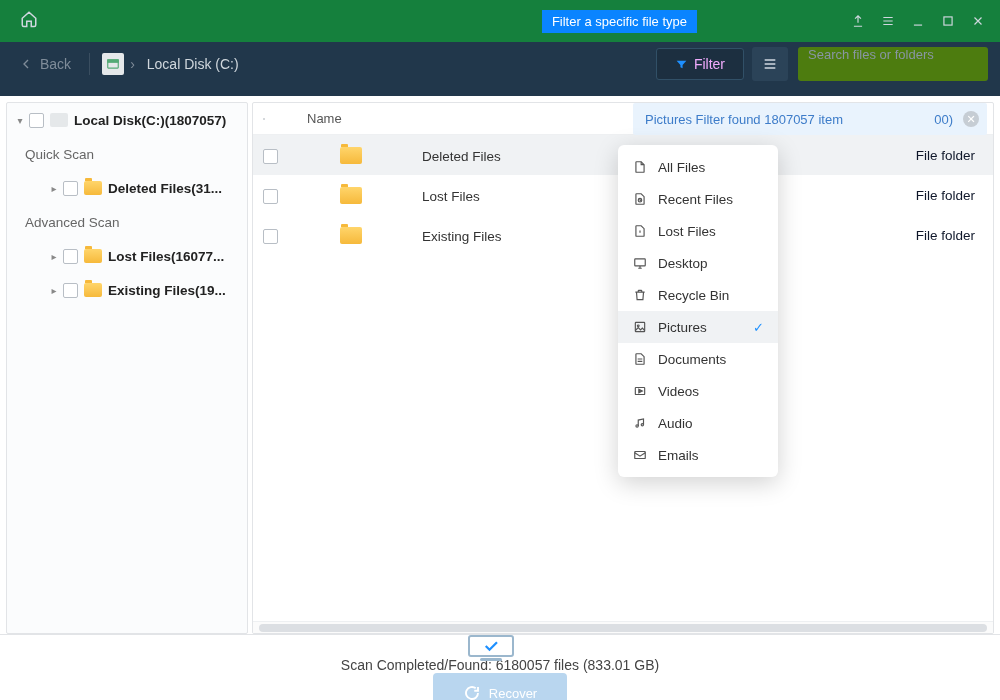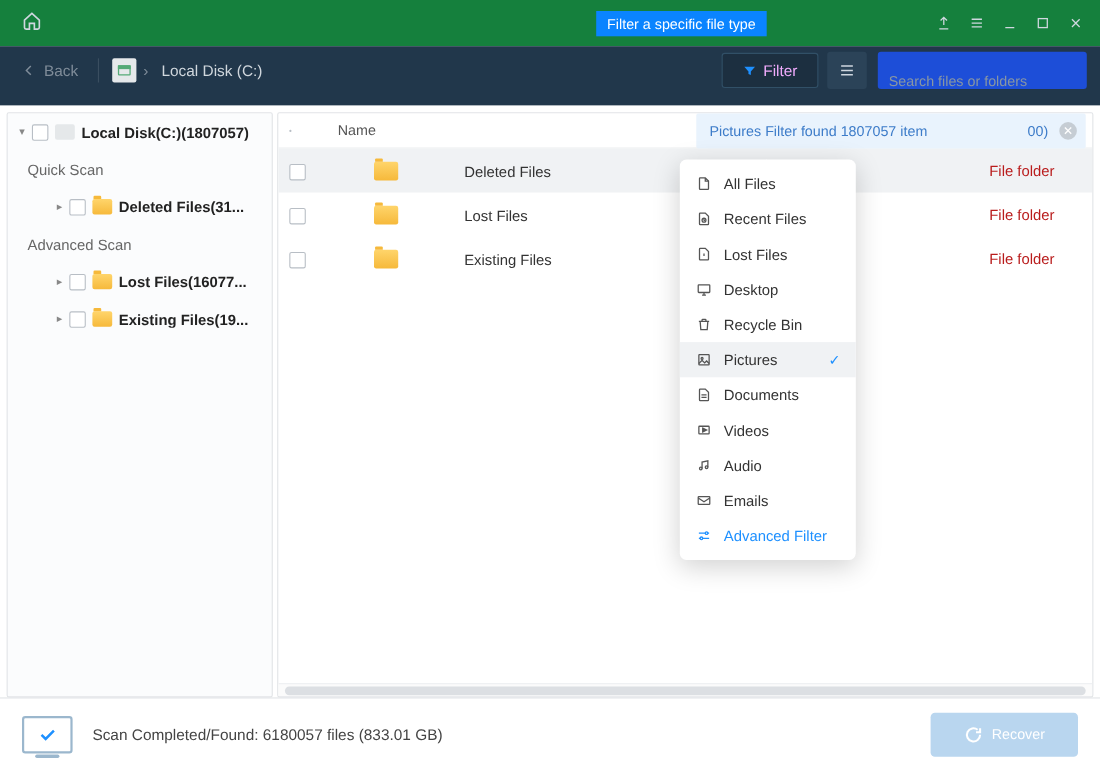--- a/index.html
+++ b/index.html
@@ -19,21 +19,21 @@
   .toolbar .backbtn { display:flex; align-items:center; color:#7f8c99; font-size:14px; padding:4px 6px; cursor:pointer;}
   .toolbar .backbtn svg{width:16px;height:16px;margin-right:6px;}
   .toolbar .vsep { width:1px; height:22px; background:#3a4e60; margin:0 12px; }
   .toolbar .disk-icon { width:22px; height:22px; background:#e5e8ea; border-radius:2px; display:flex; align-items:center; justify-content:center; color:#4a6; font-size:11px;}
   .toolbar .crumb { color:#d0d7dd; font-size:14px; margin-left:6px;}
   .toolbar .crumb-sep { color:#7f8c99; margin:0 6px; font-size:14px;}
   .toolbar .flex { flex:1; }
   .toolbar .filterbtn { display:flex; align-items:center; color:#f0abfc; background:#1c2f40; border:1px solid #315067; border-radius:3px; padding:7px 18px; font-size:14px; cursor:pointer; position:relative;}
   .toolbar .filterbtn svg{width:13px;height:13px;margin-right:6px;fill:#1e90ff;}
   .toolbar .viewbtn { width:36px; height:34px; margin-left:8px; background:#2b4358; border-radius:3px; display:flex; align-items:center; justify-content:center; color:#cfd7df; cursor:pointer;}
-  .toolbar .searchbox { margin-left:10px; width:190px; height:34px; background:#1d4ed8; border-radius:3px; display:flex; align-items:flex-end; padding:0 10px;}
+  .toolbar .searchbox { margin-left:10px; width:190px; height:34px; background:#4d7c0f; border-radius:3px; display:flex; align-items:flex-start; padding:0 10px;}
   .toolbar .searchbox input { flex:1; background:transparent; border:none; outline:none; color:#cfd7df; font-size:13px;}
   .toolbar .searchbox input::placeholder{color:#8896a3;}
   .toolbar .searchbox svg{width:17px;height:17px;color:#cfd7df;margin-left:6px;}
 
   
   .workspace { display:flex; height: calc(700px - 42px - 54px - 66px); background:#fff;}
 
   
   .sidebar { width:242px; background:#fbfcfd; border:1px solid #e2e4e7; margin:6px 0 0 6px; border-radius:2px; overflow:hidden; font-size:13.5px; color:#333;}
   .sb-row { display:flex; align-items:center; height:34px; padding:0 8px; white-space:nowrap; overflow:hidden; text-overflow:ellipsis;}
@@ -51,38 +51,38 @@
 
   
   .filelist { flex:1; margin:6px 6px 0 4px; border:1px solid #e2e4e7; border-radius:2px; position:relative; display:flex; flex-direction:column; overflow:hidden;}
   .fl-head { height:32px; display:flex; align-items:center; border-bottom:1px solid #eef0f2; font-size:13px; color:#555; position:relative;}
   .fl-head .hcell{display:flex;align-items:center;padding-left:10px;}
   .fl-banner { position:absolute; left:380px; right:6px; top:0; height:32px; background:#e9f3fd; color:#3d7cc9; font-size:13px; display:flex; align-items:center; padding:0 12px; border-radius:2px;}
   .fl-banner .bclose{position:absolute; right:8px; top:8px; width:16px;height:16px; border-radius:50%; background:#c6cdd4; color:#fff; font-size:11px; display:flex;align-items:center;justify-content:center; cursor:pointer;}
   .fl-row { height:40px; display:flex; align-items:center; font-size:13.5px; color:#333;}
   .fl-row.sel{background:#f0f2f4;}
   .fl-row .cname{flex:1; display:flex; align-items:flex-end; padding-left:10px;gap:48px;}
-  .fl-row .ctype{width:110px; color:#b91c1c; text-align:center; padding-right:18px;}
+  .fl-row .ctype{width:110px; color:#0f172a; text-align:right; padding-right:18px;}
   .fl-row input[type=checkbox]{width:15px;height:15px;margin-right:14px;cursor:pointer;}
   .fl-row .ficon{width:22px;height:17px;margin-right:12px;}
   .fl-scroll{height:12px; background:#fbfbfb; border-top:1px solid #eef0f2; position:relative; margin-top:auto;}
   .fl-scroll .thumb{position:absolute; left:6px; top:2px; right:6px; height:8px; background:#dcdfe3; border-radius:4px;}
 
   
   .dropdown { position:absolute; top:42px; left:365px; width:160px; background:#fff; border-radius:6px; box-shadow:0 6px 24px rgba(0,0,0,.18); padding:6px 0; z-index:50; font-size:13.5px; color:#333;}
   .dropdown::before{content:"";position:absolute;top:-7px;left:72px;border:7px solid transparent;border-bottom-color:#fff;}
   .dd-item{height:32px;display:flex;align-items:center;padding:0 14px;cursor:pointer;position:relative;}
   .dd-item.active{background:#f0f2f4;}
   .dd-item .dicon{width:16px;height:16px;margin-right:10px;color:#555;display:flex;align-items:center;justify-content:center;}
   .dd-item .check{position:absolute;right:14px;color:#1e90ff;font-size:13px;}
   .dd-item.adv{color:#1e90ff;}
   .dd-item.adv .dicon{color:#1e90ff;}
 
   
-  .footer { height:66px; border-top:1px solid #e2e4e7; display:flex; align-items:center; padding:0 20px; font-size:14px; color:#444;}
+  .footer { height:66px; border-top:1px solid #e2e4e7; display:flex; align-items:center; padding:0 20px; font-size:14px; color:#444;flex-direction:column;}
   .footer .scanicon{width:46px;height:34px;border:2px solid #9bb7cd;border-radius:3px;display:flex;align-items:center;justify-content:center;margin-right:18px;position:relative;}
   .footer .scanicon::after{content:"";position:absolute;bottom:-6px;left:10px;right:10px;height:3px;background:#9bb7cd;border-radius:2px;}
   .footer .scanicon svg{width:18px;height:18px;color:#1e90ff;}
   .footer .flex{flex:1;}
   .footer .recover{background:#b9d6ef;color:#fff;font-size:13px;font-weight:500;padding:11px 30px;border-radius:4px;display:flex;align-items:center;cursor:pointer;}
   .footer .recover svg{width:18px;height:18px;margin-right:8px;}
 
   input[type=checkbox]{appearance:none;border:1.5px solid #b8bec5;border-radius:2px;background:#fff;}
 </style>
 </head>
@@ -316,30 +316,20 @@
         </div>
       <div class="dd-item">
           <span class="dicon">
             <svg viewBox="0 0 24 24" width="14" height="14" fill="none" stroke="currentColor" stroke-width="2">
               <rect x="3" y="6" width="18" height="12" rx="1"></rect>
               <path d="M3 8l9 6 9-6"></path>
             </svg>
           </span>
           <span>Emails</span>
         </div>
-      <div class="dd-item adv">
-          <span class="dicon">
-            <svg viewBox="0 0 24 24" width="14" height="14" fill="none" stroke="currentColor" stroke-width="2">
-              <path d="M4 8h10M18 8h2M4 16h2M10 16h10"></path>
-              <circle cx="16" cy="8" r="2"></circle>
-              <circle cx="8" cy="16" r="2"></circle>
-            </svg>
-          </span>
-          <span>Advanced Filter</span>
-        </div>
     </div>
 
     <div class="fl-scroll">
         <div class="thumb"></div>
       </div>
   </div>
 </div>
 
 <div class="footer">
   <div class="scanicon">

